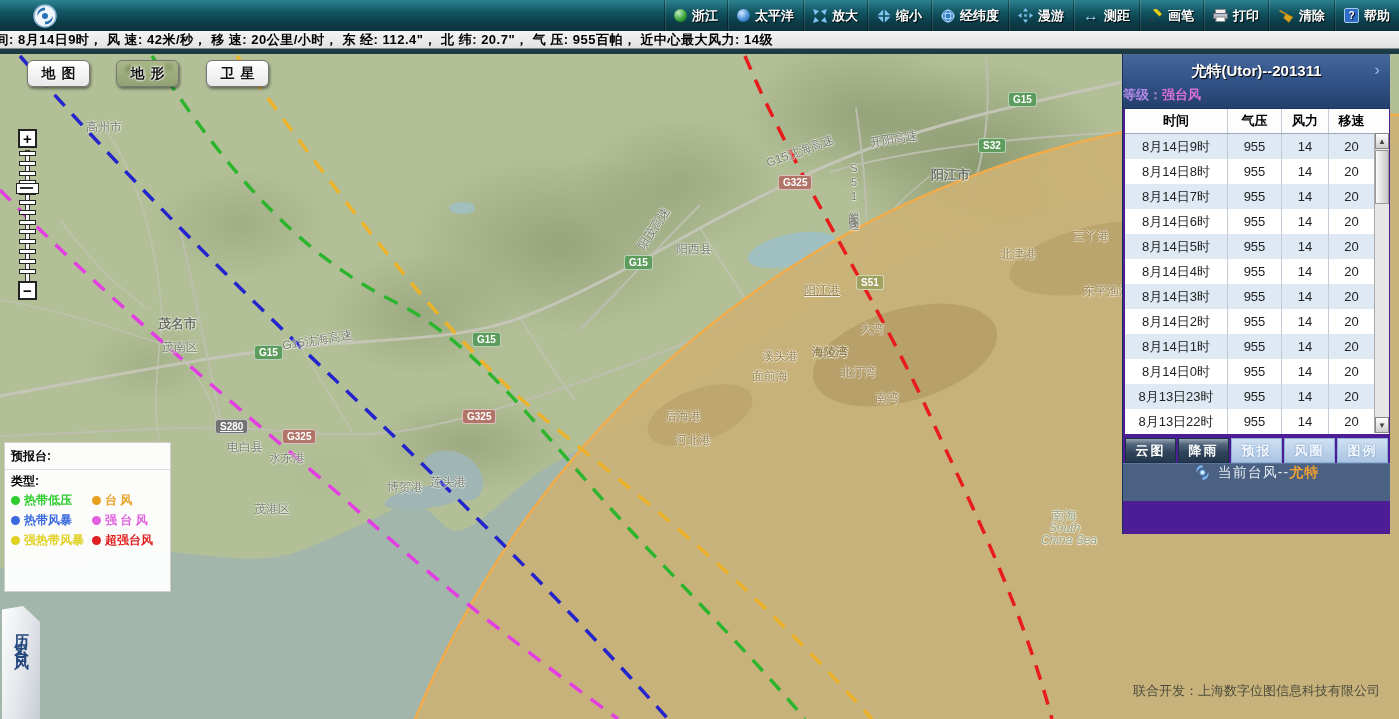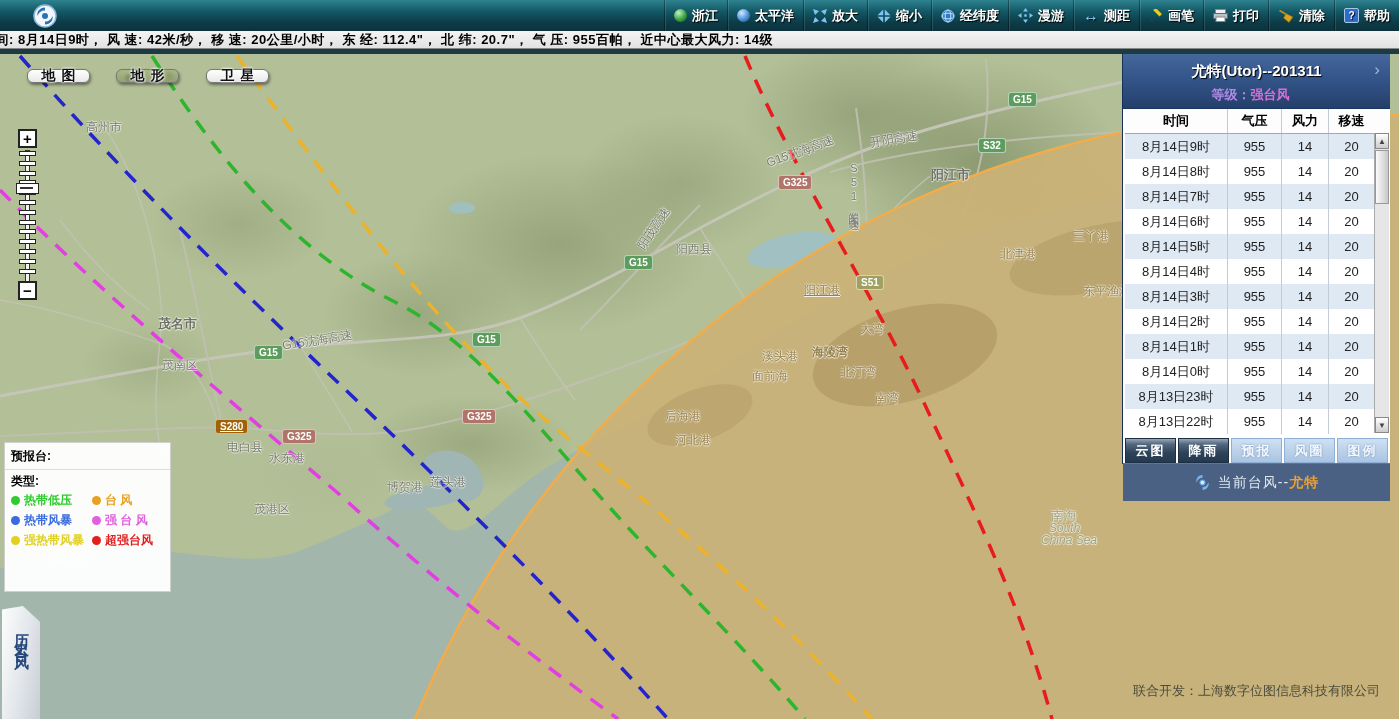--- a/index.html
+++ b/index.html
@@ -53,29 +53,29 @@
     text-shadow:0 1px 1px rgba(255,255,255,.8),0 -1px 1px rgba(255,255,255,.6),1px 0 1px rgba(255,255,255,.6);}
   .mlabel.city{font-size:13px;color:#6d7065;font-weight:bold;}
   .mlabel.port{color:#96824e;}
   .mlabel.sea{color:#99a486;font-size:13px;}
   .mlabel.sea-en{color:#9aa588;font-size:12px;font-style:italic;}
   .mlabel.vert{writing-mode:vertical-rl;text-orientation:upright;font-size:11px;letter-spacing:2px;}
   .mlabel.badge{font-size:10px;font-weight:bold;color:#fff;padding:1px 4px;border-radius:3px;
     text-shadow:none;border:1px solid rgba(255,255,255,.55);}
   .badge-green{background:#5d9c5d;}
   .badge-brick{background:#b07468;}
-  .badge-orange{background:#a16207;text-decoration:underline;}
+  .badge-orange{background:#737373;text-decoration:underline;}
   .badge-olive{background:#a0a061;}
 
   
-  .mapbtn{position:absolute;top:60px;width:63px;height:14px;border:1px solid #777;
+  .mapbtn{position:absolute;top:60px;width:63px;height:27px;border:1px solid #777;
     border-radius:6px;background:linear-gradient(180deg,#ffffff,#e8e8e8);z-index:10;
     font-size:14px;font-weight:bold;color:#111;display:flex;align-items:center;justify-content:center;
     letter-spacing:6px;padding-left:6px;box-sizing:border-box;cursor:pointer;
-    box-shadow:1px 2px 3px rgba(0,0,0,.45);text-shadow:0 0 2px #fff,0 0 2px #fff,0 0 3px #fff;margin-top:9px;}
+    box-shadow:1px 2px 3px rgba(0,0,0,.45);text-shadow:0 0 2px #fff,0 0 2px #fff,0 0 3px #fff;}
   .mapbtn.selected{background:
       radial-gradient(circle 6px at 12px 8px,rgba(90,105,60,.5),transparent),
       radial-gradient(circle 5px at 40px 18px,rgba(90,105,60,.45),transparent),
       radial-gradient(circle 7px at 52px 6px,rgba(120,135,85,.5),transparent),
       linear-gradient(180deg,#aab887,#93a274);}
 
   
   .zbtn{position:absolute;left:18px;width:19px;height:19px;background:#fff;border:2px solid #222;
     z-index:10;font-size:15px;font-weight:bold;color:#000;display:flex;align-items:center;
     justify-content:center;cursor:pointer;box-sizing:border-box;line-height:1;}
@@ -101,28 +101,28 @@
   
   .history-tab{position:absolute;left:2px;top:606px;width:38px;height:113px;z-index:12;
     background:linear-gradient(100deg,#fdfdfd,#e2e6ea 55%,#c8cdd5);
     clip-path:polygon(0 3%,55% 0,100% 14%,100% 100%,0 100%);
     display:flex;justify-content:center;cursor:pointer;
     filter:drop-shadow(1px 1px 2px rgba(0,0,0,.4));}
   .history-tab span{writing-mode:vertical-rl;text-orientation:upright;color:#26477e;
     font-weight:bold;font-size:15px;letter-spacing:7px;margin-top:16px;}
 
   
-  .panel{position:absolute;left:1122px;top:54px;width:268px;height:410px;z-index:20;
-    background:#ffffff;border-left:1px solid #16305a;box-sizing:border-box;}
+  .panel{position:absolute;left:1122px;top:54px;width:268px;height:480px;z-index:20;
+    background:#4c1d95;border-left:1px solid #16305a;box-sizing:border-box;}
   .p-header{height:54px;background:linear-gradient(180deg,#46679c 0%,#34558a 45%,#243f6b 100%);
     border-bottom:1px solid #1a3560;position:relative;}
   .p-title{color:#fff;font-weight:bold;font-size:15px;text-align:center;padding-top:8px;
     text-shadow:1px 1px 1px #000;}
   .p-arrow{position:absolute;right:10px;top:6px;color:#9ab8e0;font-size:17px;cursor:pointer;}
-  .p-level{text-align:center;padding-right:12px;font-size:13px;font-weight:bold;margin-top:5px;}
+  .p-level{text-align:left;padding-right:12px;font-size:13px;font-weight:bold;margin-top:5px;}
   .p-level .lvl-label{color:#b28ae6;}
   .p-level .lvl-value{color:#d86fd8;}
   .p-table{margin:0 2px;background:#fff;position:relative;width:264px;}
   .t-head{display:flex;height:24px;background:#fdfdfd;border-bottom:1px solid #9ab;}
   .t-head .cell{font-weight:bold;color:#000;}
   .cell{display:flex;align-items:center;justify-content:center;font-size:13px;color:#222;
     box-sizing:border-box;border-right:1px solid #c3ccd6;}
   .c-time{width:103px;} .c-p{width:54px;} .c-w{width:47px;} .c-s{width:45px;border-right:none;}
   .trow{display:flex;height:25px;cursor:pointer;}
   .trow:nth-child(odd){background:#dfe9f4;}
@@ -136,21 +136,21 @@
   .sb-thumb{position:absolute;left:0;top:17px;width:14px;height:54px;cursor:grab;
     background:linear-gradient(90deg,#fafafa,#c8c8c8);border:1px solid #999;box-sizing:border-box;}
   .p-tabs{display:flex;gap:2px;margin:4px 2px 0;height:25px;}
   .ptab{flex:1;display:flex;align-items:center;justify-content:center;font-size:13px;
     font-weight:bold;cursor:pointer;letter-spacing:2px;}
   .tab-dark{background:linear-gradient(180deg,#9aa6b5 0%,#53687f 22%,#2e4258 60%,#243850 100%);
     color:#fff;border:1px solid #1c2f44;}
   .tab-light{background:linear-gradient(180deg,#cfe0f2,#a9c4e2);color:#f4f8ff;
     text-shadow:0 0 2px #6a8cb4;border:1px solid #8fb0d4;}
   .p-current{height:37px;background:#4a6183;border-top:1px solid #5d779c;display:flex;
-    align-items:center;justify-content:center;gap:7px;}
+    align-items:flex-start;justify-content:center;gap:7px;}
   .cur-text{font-size:14px;color:#dfe6ee;letter-spacing:1px;}
   .cur-name{color:#f0a030;font-weight:bold;}
 
   .credit{position:absolute;left:1133px;top:682px;z-index:4;font-size:13px;color:#4c4c3c;
     white-space:nowrap;}
 </style>
 </head>
 <body>
 
 <div class="map-base"></div>
@@ -199,21 +199,21 @@
     <path stroke="#e23ee2" d="M0,190 C100,292 220,392 340,495 C445,590 540,662 618,719"></path>
     <path stroke="#2db52d" d="M152,56 C225,170 300,255 395,302 C475,342 540,430 612,510 C680,585 745,648 805,719"></path>
     <path stroke="#ecb32a" d="M237,56 C320,170 430,318 520,398 C600,468 715,545 872,719"></path>
     <path stroke="#e81c1c" d="M745,56 C795,175 875,295 932,420 C965,492 1020,600 1052,719"></path>
   </g>
 </svg>
 
 <div class="map-labels">
     <span class="mlabel" style="left: 86px; top: 119px;">高州市</span>
     <span class="mlabel city" style="left: 158px; top: 315px;">茂名市</span>
-    <span class="mlabel" style="left: 162px; top: 357px;">茂南区</span>
+    <span class="mlabel" style="left: 162px; top: 339px;">茂南区</span>
     <span class="mlabel" style="left: 227px; top: 439px;">电白县</span>
     <span class="mlabel" style="left: 269px; top: 450px;">水东港</span>
     <span class="mlabel" style="left: 254px; top: 501px;">茂港区</span>
     <span class="mlabel" style="left: 387px; top: 479px;">博贺港</span>
     <span class="mlabel" style="left: 430px; top: 474px;">莲头港</span>
     <span class="mlabel" style="left: 53px; top: 549px;">王村港</span>
     <span class="mlabel" style="left: 676px; top: 241px;">阳西县</span>
     <span class="mlabel city" style="left: 931px; top: 166px;">阳江市</span>
     <span class="mlabel port" style="left: 804px; top: 282px; text-decoration: underline;">阳江港</span>
     <span class="mlabel port" style="left: 1083px; top: 283px;">东平渔港</span>

